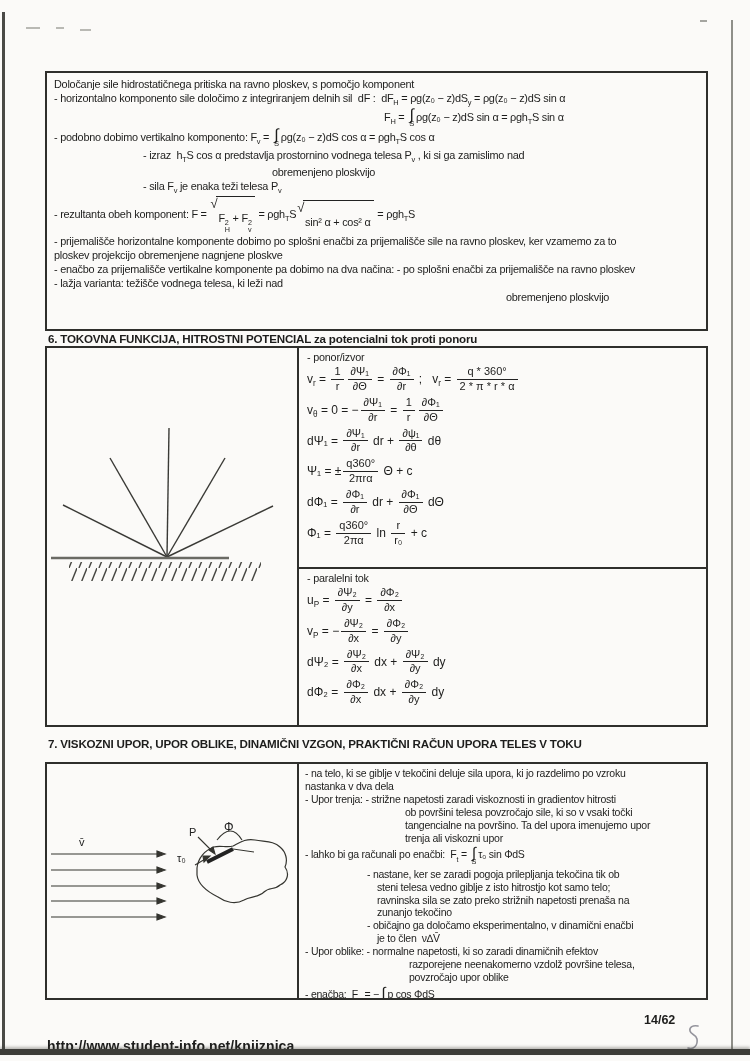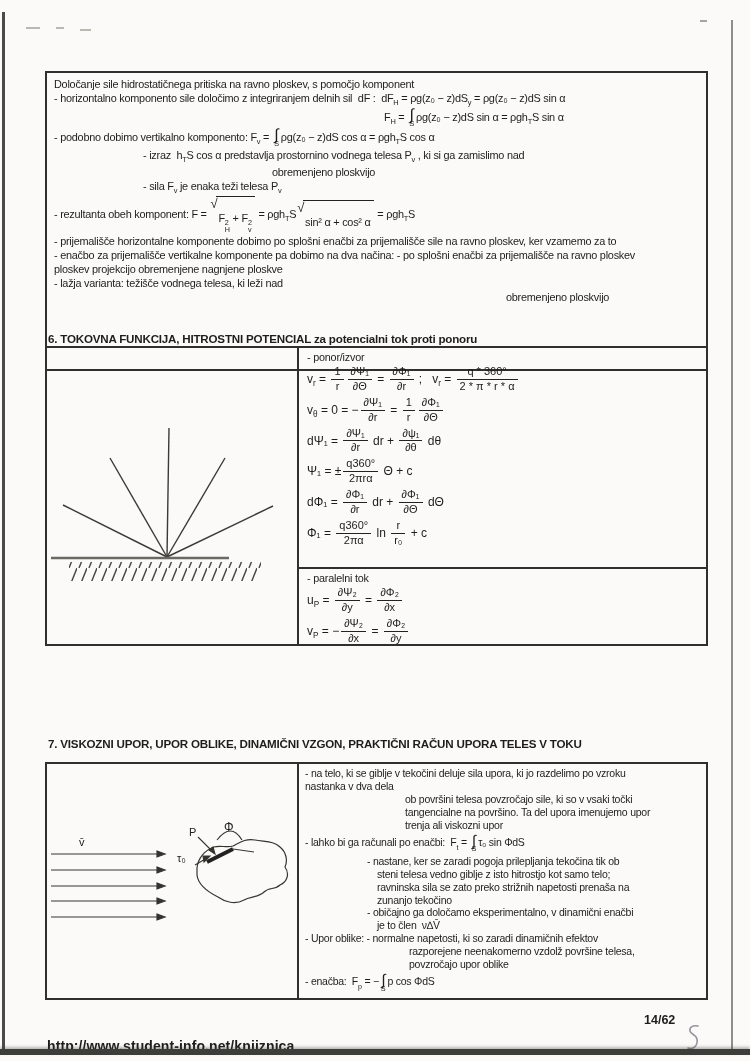--- a/index.html
+++ b/index.html
@@ -14,22 +14,22 @@
   .edge-left{position:absolute;left:2px;top:12px;width:3px;height:1040px;background:#4a4a46;}
   .edge-right{position:absolute;left:731px;top:20px;width:2px;height:1030px;background:#8f8f89;}
   .edge-bottom{position:absolute;left:0;top:1049px;width:750px;height:6px;background:#3d3d39;box-shadow:0 -2px 3px rgba(60,60,55,.35);}
   .dash{position:absolute;height:2px;background:#b9b9b4;}
   .d1{left:26px;top:27px;width:14px;}
   .d2{left:56px;top:27px;width:8px;}
   .d3{left:80px;top:29px;width:11px;}
   .d4{left:700px;top:20px;width:7px;background:#a5a5a0;}
 
   .box{position:absolute;left:45px;width:663px;border:2px solid #2f2f2c;box-sizing:border-box;overflow:hidden;background:transparent;}
-  .box1{top:71px;height:300px;padding:4px 6px 2px 7px;display:flex;flex-direction:column;}
-  .box2{top:346px;height:300px;}
+  .box1{top:71px;height:260px;padding:4px 6px 2px 7px;display:flex;flex-direction:column;}
+  .box2{top:346px;height:381px;}
   .box3{top:762px;height:238px;}
 
   .ln{white-space:pre;line-height:1.3;}
   .box1 .ln{font-size:10.9px;letter-spacing:-0.25px;}
   .box1 .i-b{margin-left:89px;}
   .box1 .i-b2{margin-left:218px;}
   .box1 .i-c{margin-left:330px;}
   .box1 .i-d{}
   .box1 .i-e{margin-left:452px;}
 
@@ -85,22 +85,22 @@
   <div class="box box1">
       <div class="ln i-a">Določanje sile hidrostatičnega pritiska na ravno ploskev, s pomočjo komponent</div>
       <div class="ln i-a">- horizontalno komponento sile določimo z integriranjem delnih sil  dF :  dF<sub>H</sub> = ρg(z₀ − z)dS<sub>y</sub> = ρg(z₀ − z)dS sin α</div>
       <div class="ln i-c">F<sub>H</sub> = <span class="intg"><span class="isym">∫</span><span class="ilim">S</span></span>ρg(z₀ − z)dS sin α = ρgh<sub>T</sub>S sin α</div>
       <div class="ln i-a">- podobno dobimo vertikalno komponento: F<sub>v</sub> = <span class="intg"><span class="isym">∫</span><span class="ilim">S</span></span>ρg(z₀ − z)dS cos α = ρgh<sub>T</sub>S cos α</div>
       <div class="ln i-b">- izraz  h<sub>T</sub>S cos α predstavlja prostornino vodnega telesa P<sub>v</sub> , ki si ga zamislimo nad</div>
       <div class="ln i-b2">obremenjeno ploskvijo</div>
       <div class="ln i-b">- sila F<sub>v</sub> je enaka teži telesa P<sub>v</sub></div>
       <div class="ln i-a">- rezultanta obeh komponent: F = <span class="sqrt"><span class="rsym">√</span><span class="rbar">F<span class="supsub"><span>2</span><span>H</span></span> + F<span class="supsub"><span>2</span><span>v</span></span></span></span> = ρgh<sub>T</sub>S<span class="sqrt"><span class="rsym">√</span><span class="rbar">sin² α + cos² α</span></span> = ρgh<sub>T</sub>S</div>
       <div class="ln i-a">- prijemališče horizontalne komponente dobimo po splošni enačbi za prijemališče sile na ravno ploskev, ker vzamemo za to</div>
+      <div class="ln i-a">ploskev projekcijo obremenjene nagnjene ploskve</div>
       <div class="ln i-a">- enačbo za prijemališče vertikalne komponente pa dobimo na dva načina: - po splošni enačbi za prijemališče na ravno ploskev</div>
-      <div class="ln i-a">ploskev projekcijo obremenjene nagnjene ploskve</div>
       <div class="ln i-d">- lažja varianta: težišče vodnega telesa, ki leži nad</div>
       <div class="ln i-e">obremenjeno ploskvijo</div>
     </div>
 
   <div class="sec-title t6"><span>6. TOKOVNA FUNKCIJA, HITROSTNI POTENCIAL </span><span class="ul">za potencialni tok proti ponoru</span></div>
 
   <div class="box box2">
     <div class="cell figcell6">
       <svg width="250" height="377" viewBox="0 0 250 377">
         <defs>
@@ -175,20 +175,21 @@
         </g>
         <text x="142" y="72" font-size="11" fill="#222">P</text>
         <text x="177" y="67" font-size="12" fill="#222">Φ</text>
         <text x="130" y="98" font-size="11" fill="#222">τ₀</text>
       </svg>
     </div>
     <div class="vdiv"></div>
     <div class="cell t7cell">
         <div class="ln i-a">- na telo, ki se giblje v tekočini deluje sila upora, ki jo razdelimo po vzroku</div>
         <div class="ln i-a">nastanka v dva dela</div>
+        <div class="ln i-a">- Upor trenja: - strižne napetosti zaradi viskoznosti in gradientov hitrosti</div>
         <div class="ln i-b">ob površini telesa povzročajo sile, ki so v vsaki točki</div>
         <div class="ln i-b">tangencialne na površino. Ta del upora imenujemo upor</div>
         <div class="ln i-b">trenja ali viskozni upor</div>
         <div class="ln i-c fline">- lahko bi ga računali po enačbi:  F<sub>t</sub> = <span class="intg"><span class="isym">∫</span><span class="ilim">S</span></span>τ₀ sin ΦdS</div>
         <div class="ln i-c">- nastane, ker se zaradi pogoja prilepljanja tekočina tik ob</div>
         <div class="ln i-c2">steni telesa vedno giblje z isto hitrostjo kot samo telo;</div>
         <div class="ln i-c2">ravninska sila se zato preko strižnih napetosti prenaša na</div>
         <div class="ln i-c2">zunanjo tekočino</div>
         <div class="ln i-c">- običajno ga določamo eksperimentalno, v dinamični enačbi</div>
         <div class="ln i-c2">je to člen  ν∆V̄</div>

